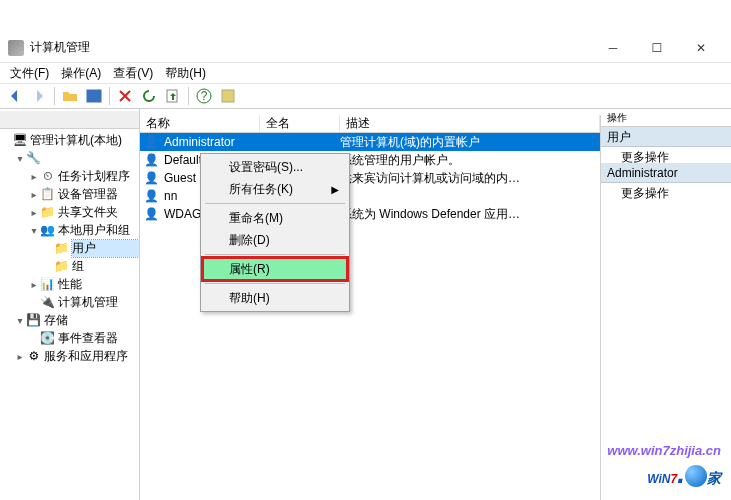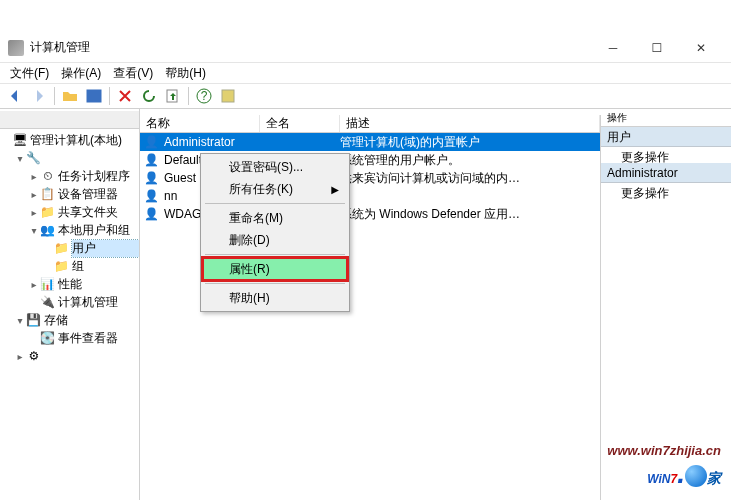--- a/index.html
+++ b/index.html
@@ -44,21 +44,21 @@
 .ctx .mi .arrow { position: absolute; right: 8px; font-size: 10px; }
 .ctx .msep { height: 1px; background: #c0c0c0; margin: 3px 2px; }
 .ctx .mi.hl { outline: 3px solid #d92020; outline-offset: -1px; background: #86efac; }
 
 .actions { width: 130px; }
 .actions .head { height: 18px; padding-left: 6px; border-bottom: 1px solid #d0d0d0; line-height: 17px; font-size: 10px; }
 .actions .section { height: 20px; background: #d8e6f2; border-bottom: 1px solid #c0c8d0; padding-left: 6px; line-height: 20px; }
 .actions .act { height: 16px; padding-left: 20px; line-height: 20px; }
 
 .watermark { position: absolute; right: 10px; bottom: 10px; text-align: right; pointer-events: none; }
-.wm-url { color: #7f1d1d; font-size: 13px; font-style: italic; font-weight: bold; }
+.wm-url { color: #8b5cf6; font-size: 13px; font-style: italic; font-weight: bold; }
 .wm-logo { font-family: Arial, sans-serif; font-size: 28px; font-weight: 900; font-style: italic; color: #1050c0; text-shadow: 1px 0 #fff,-1px 0 #fff,0 1px #fff,0 -1px #fff; }
 .wm-logo .red7 { color: #d00; }
 .wm-logo .ball { display: inline-block; width: 22px; height: 22px; background: radial-gradient(circle at 30% 30%,#8cf,#06c); border-radius: 50%; vertical-align: middle; }
 .wm-logo .jia { font-size: 14px; color: #05a; }
 
 
 .i-folder { fill: #f3c34f; } .i-x { fill: #d92020; } .i-refresh { fill: #2a7a2a; }
 .i-nav { fill: #3a70c0; } .i-win { fill: #e0d070; }
 </style>
 </head>
@@ -192,20 +192,21 @@
         <span class="lbl">存储</span>
       </div>
     <div class="row ind2">
         <span class="tw"></span>
         <span class="ic">💽</span>
         <span class="lbl">事件查看器</span>
       </div>
     <div class="row ind1">
         <span class="tw">▸</span>
         <span class="ic">⚙</span>
+        <span class="lbl">服务和应用程序</span>
       </div>
   </div>
 
   <div class="main">
     <div class="listhead">
       <div class="col-n">名称</div>
       <div class="col-f">全名</div>
       <div class="col-d">描述</div>
     </div>
     <div class="listbody">

